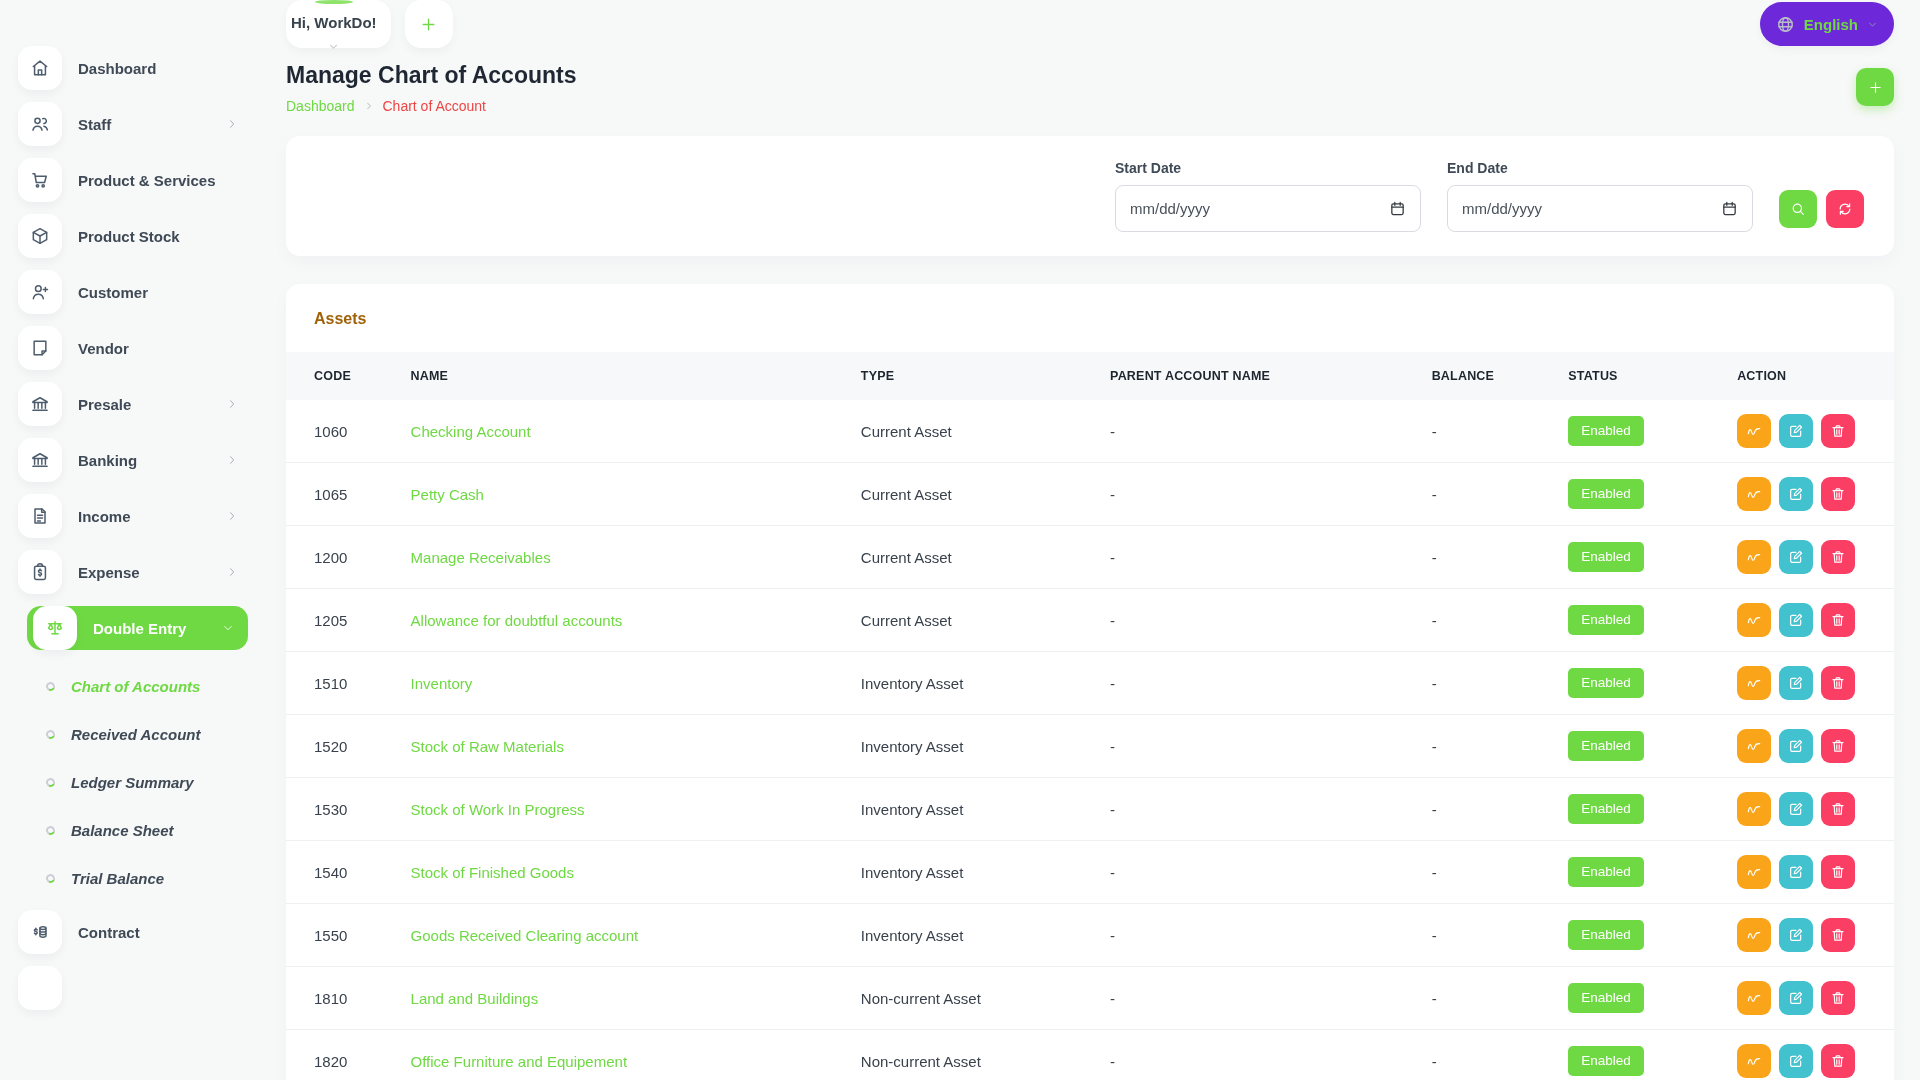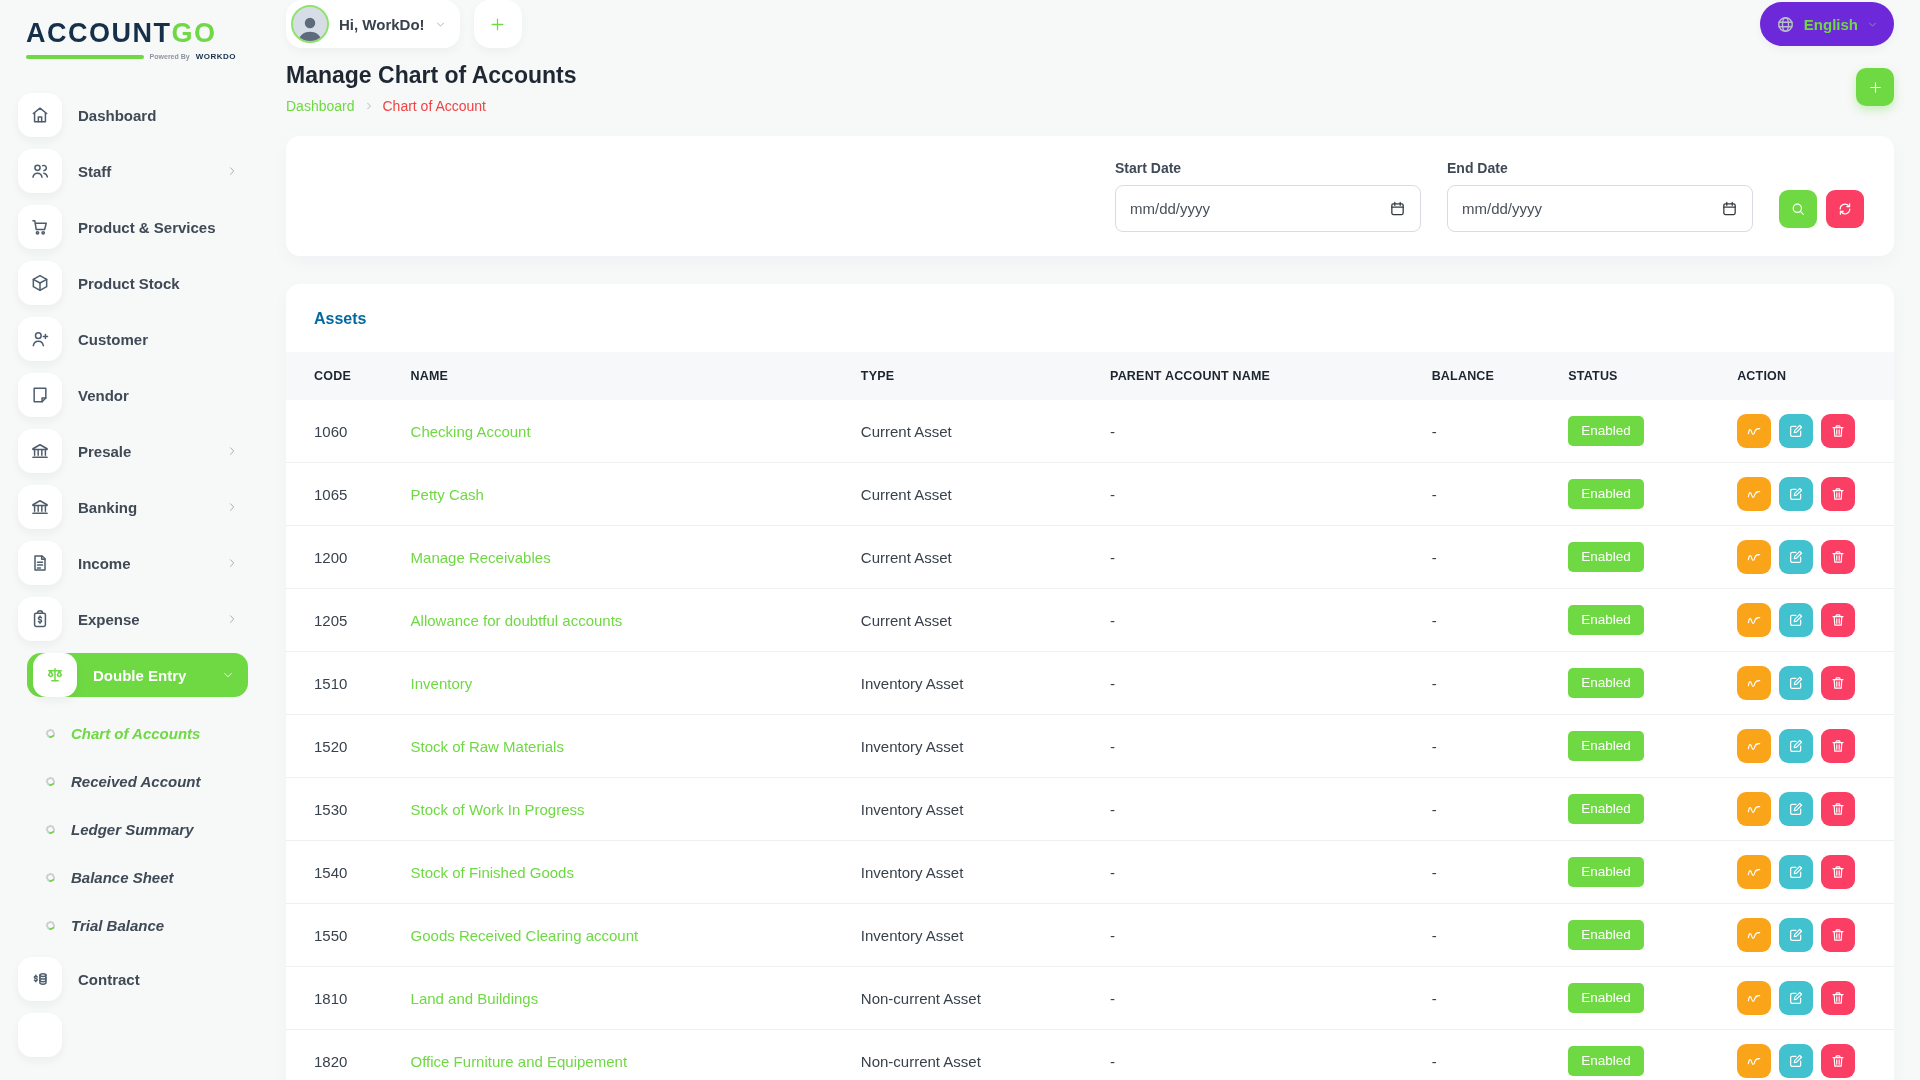--- a/index.html
+++ b/index.html
@@ -33,21 +33,21 @@
 
   .sub-list { margin:0 0 8px 0;font-style:italic; }
   .sub-item { display:flex; align-items:center; height:48px; padding-left:34px; cursor:pointer; }
   .bullet { width:9px; height:9px; border-radius:50%; border:2px solid #c9cfd6; border-bottom-color:#6fd943; transform:rotate(-20deg); margin-right:16px; flex:0 0 9px; }
   .sub-label { font-size:15px; font-weight:600; color:#3f4a56; white-space:nowrap; }
   .sub-item.active .sub-label { color:#6fd943; font-weight:700; }
 
   
   .main { flex:1; display:flex; flex-direction:column; min-width:0; }
   .topbar { height:72px; display:flex; align-items:center; padding:0 26px; gap:14px; }
-  .user-pill { display:flex; align-items:center; gap:10px; background:#fff; border-radius:16px; height:48px; padding:0 14px 0 5px; box-shadow:0 4px 10px rgba(30,40,60,.04); cursor:pointer; }
+  .user-pill { display:flex; align-items:center; gap:10px; background:#fff; border-radius:16px; height:48px; padding:0 14px 0 5px; box-shadow:0 4px 10px rgba(30,40,60,.04); cursor:pointer;flex-direction:column; }
   .avatar { width:38px; height:38px; border-radius:50%; border:2px solid #8fe36b; background:#d7dde6; overflow:hidden; display:grid; place-items:center; }
   .avatar svg { width:30px; height:30px; margin-top:6px; }
   .greeting { font-size:15px; font-weight:600; color:#39434e; }
   .pill-chevron { width:11px; height:11px; color:#9aa3ad; }
   .plus-tile { width:48px; height:48px; background:#fff; border-radius:16px; display:grid; place-items:center; box-shadow:0 4px 10px rgba(30,40,60,.04); border:none; cursor:pointer; }
   .plus-tile .icon { width:17px; height:17px; color:#6fd943; }
   .topbar-spacer { flex:1; }
   .lang-pill { display:flex; align-items:center; gap:9px; background:#6d28d9; border:none; border-radius:22px; height:44px; padding:0 16px; box-shadow:0 4px 10px rgba(30,40,60,.04); cursor:pointer; }
   .lang-pill .globe { width:19px; height:19px; color:#b9bfc7; }
   .lang-label { font-size:15px; color:#6fd943; font-weight:600; }
@@ -69,49 +69,41 @@
   .date-input { height:47px; border:1px solid #d8dce1; border-radius:8px; display:flex; align-items:center; padding:0 14px; cursor:text; background:#fff; }
   .date-placeholder { font-size:15px; color:#49525b; }
   .date-input .cal { margin-left:auto; width:17px; height:17px; color:#343a40; }
   .filter-btns { display:flex; gap:9px; margin-bottom:4px; }
   .sq-btn { width:38px; height:38px; border:none; border-radius:9px; display:grid; place-items:center; cursor:pointer; }
   .sq-btn .icon { width:16px; height:16px; color:#fff; }
   .btn-search { background:#6fd943; }
   .btn-reset { background:#fb3e64; }
 
   .table-card { margin-top:28px; border-radius:14px 14px 0 0; padding-top:26px; min-height:760px; }
-  .section-title { font-size:16px; font-weight:700; color:#0369a1; padding:0 28px; margin-bottom:24px; }
+  .section-title { font-size:16px; font-weight:700; color:#a16207; padding:0 28px; margin-bottom:24px; }
   table { width:100%; border-collapse:collapse; }
   thead th { background:#f7f8fa; font-size:12.5px; font-weight:700; color:#1d252e; text-align:left; padding:17px 12px; letter-spacing:.2px; white-space:nowrap; }
   thead th:first-child { padding-left:28px; }
   tbody td { padding:14px 12px; font-size:15px; color:#39424c; border-bottom:1px solid #eef0f2; }
   tbody td:first-child { padding-left:28px; }
   .name-link { color:#6fd943; text-decoration:none; cursor:pointer; }
   .badge { display:inline-block; background:#6fd943; color:#fff; font-size:13.5px; font-weight:400; border-radius:5px; padding:8px 13px; line-height:1; }
   .actions { display:flex; gap:8px; }
   .act { width:34px; height:34px; border:none; border-radius:9px; display:grid; place-items:center; cursor:pointer; }
   .act .icon { width:16px; height:16px; color:#fff; }
   .act-orange { background:#f9a419; }
   .act-teal { background:#42c1ce; }
   .act-pink { background:#fb3e64; }
 </style>
 </head>
 <body>
 
 <div class="app">
 
   <aside class="sidebar">
-    <div class="logo-block">
-      <div class="logo-text"><span class="logo-account">ACCOUNT</span><span class="logo-go">GO</span></div>
-      <div class="logo-sub">
-        <span class="logo-bar"></span>
-        <span class="logo-powered">Powered By</span>
-        <span class="logo-workdo">WORKDO</span>
-      </div>
-    </div>
     <nav class="nav" id="nav">
         <div class="nav-item">
     <span class="tile">
             <span class="icon">
               <svg viewBox="0 0 24 24" fill="none" stroke="currentColor" stroke-width="1.8" stroke-linecap="round" stroke-linejoin="round">
                 <path d="M4 10.2 12 3.8l8 6.4"></path>
                 <path d="M5.5 9.5V20h13V9.5"></path>
                 <path d="M10 20v-5.5h4V20"></path>
               </svg>
             </span>

